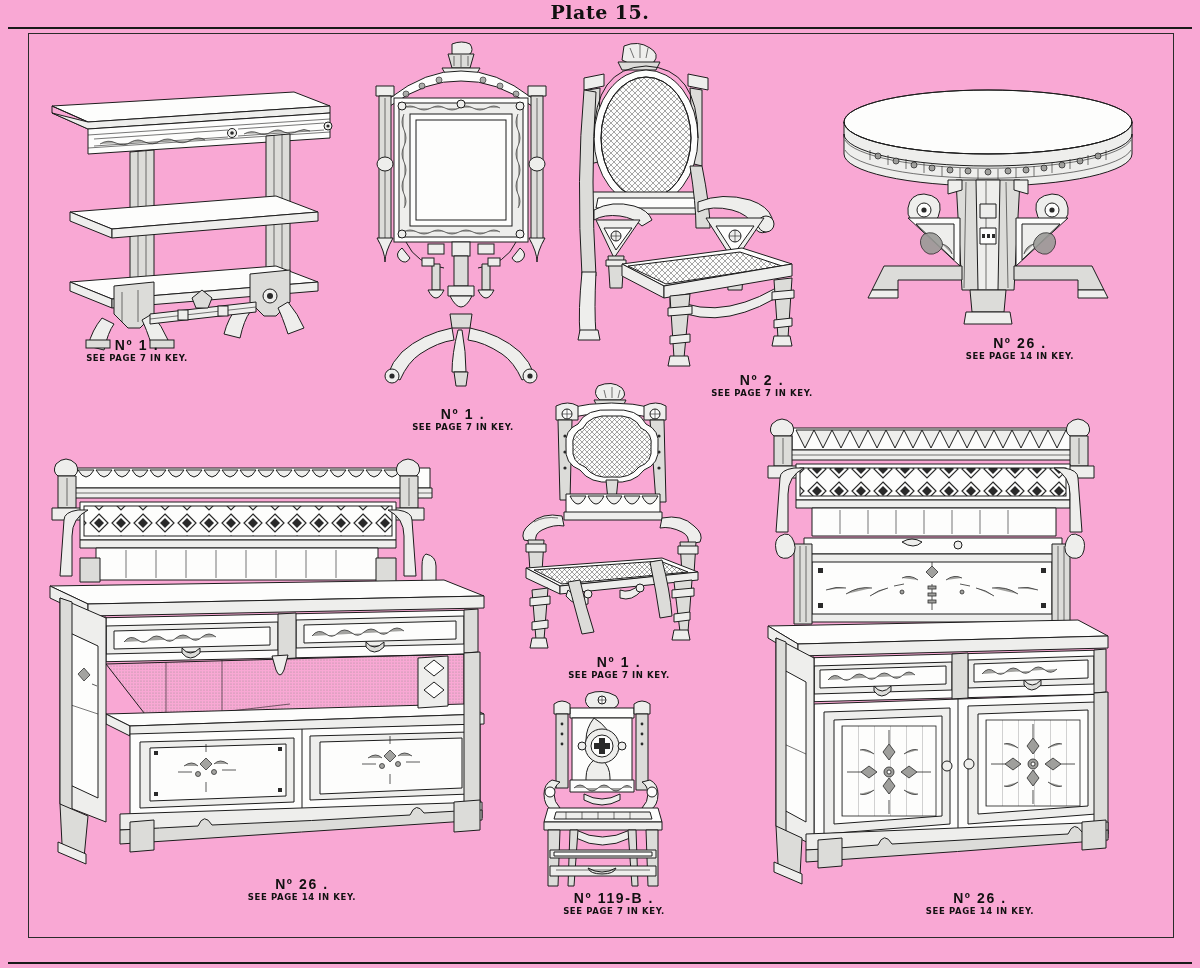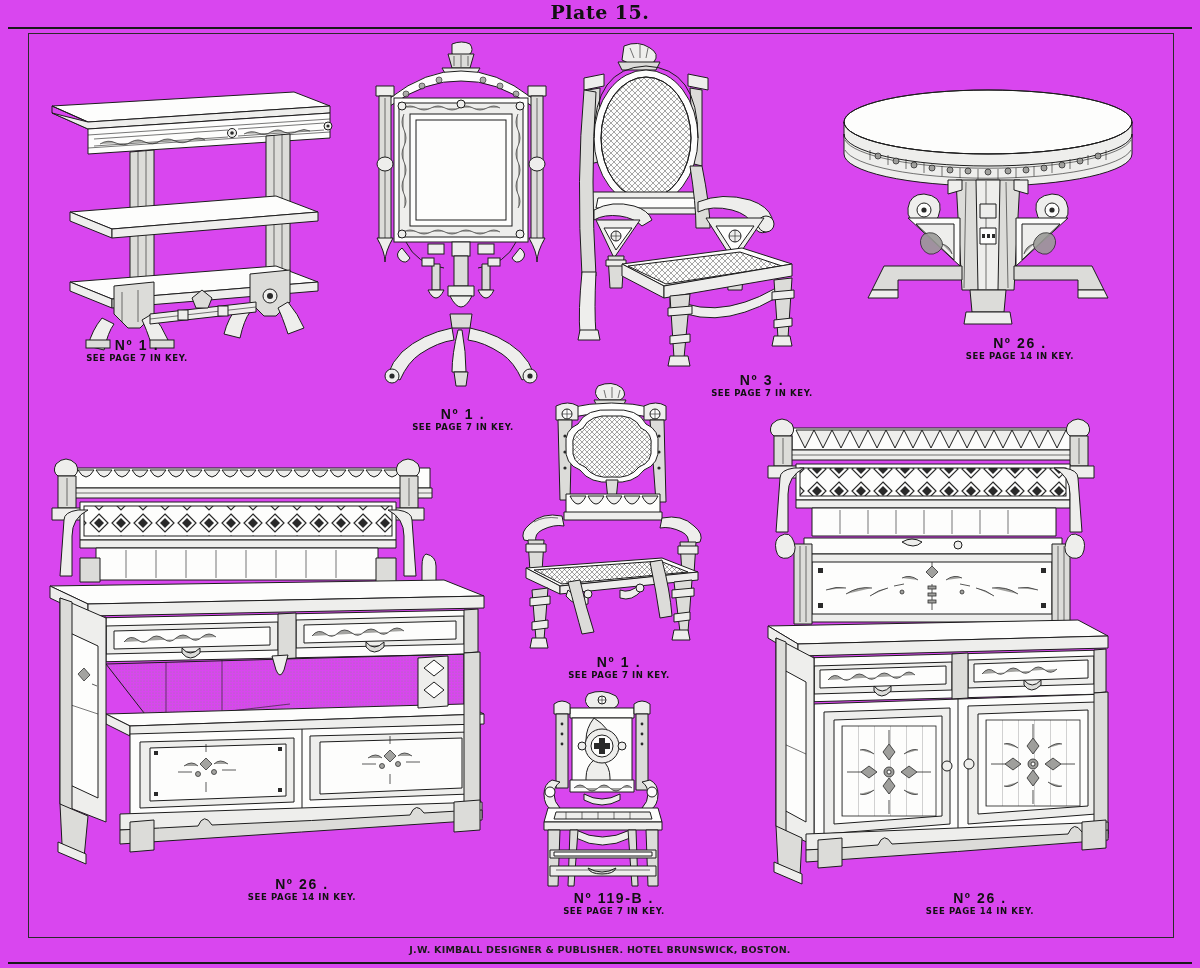--- a/index.html
+++ b/index.html
@@ -8,21 +8,21 @@
     padding: 0;
     background: #ffffff;
   }
   body {
     font-family: "DejaVu Sans", sans-serif;
   }
   #plate {
     position: relative;
     width: 1200px;
     height: 968px;
-    background: #d946ef;
+    background: #f9a8d4;
     overflow: hidden;
   }
 
   
   .plate-title {
     position: absolute;
     top: 1px;
     left: 0;
     width: 1200px;
     text-align: center;
@@ -342,21 +342,21 @@
       <path class="fl-m" d="M196 238 L214 236 L210 296 L200 296 Z"></path>
       <path class="fl-l" d="M194 250 L216 248 L216 256 L194 258 Z"></path>
       <path class="fl-l" d="M196 278 L214 276 L214 284 L196 286 Z"></path>
       <path class="fl-l" d="M196 294 L212 294 L214 304 L194 304 Z"></path>
 
       <path class="fl-l" d="M4 230 q-4 40 -2 62 l16 0 q-2 -24 0 -62 Z"></path>
       <path class="fl-l" d="M2 288 L20 288 L22 298 L0 298 Z"></path>
     </svg>
   </div>
   <div class="caption" style="left:672px; top:372px; width:180px;">
-    <div class="cap-no">Nº 3 .</div>
+    <div class="cap-no">Nº 2 .</div>
     <div class="cap-ref">SEE PAGE 7 IN KEY.</div>
   </div>
 
   <div class="figure" style="left:838px; top:84px;">
     <svg width="300" height="250" viewBox="0 0 300 250">
 
       <ellipse cx="150" cy="38" rx="144" ry="32" class="fl-w"></ellipse>
       <path class="fl-l" d="M6 38 a144 32 0 0 0 288 0 l0 14 a144 32 0 0 1 -288 0 Z"></path>
       <ellipse cx="150" cy="38" rx="144" ry="32" class="ln"></ellipse>
 
@@ -909,15 +909,14 @@
       <path class="fl-m" d="M320 408 L344 406 L344 434 L320 436 Z"></path>
       <path class="fl-m" d="M14 412 L40 424 L38 462 L16 450 Z"></path>
       <path class="fl-l" d="M12 448 L40 460 L40 470 L12 458 Z"></path>
     </svg>
   </div>
   <div class="caption" style="left:880px; top:890px; width:200px;">
     <div class="cap-no">Nº 26 .</div>
     <div class="cap-ref">SEE PAGE 14 IN KEY.</div>
   </div>
 
-  <div class="imprint">J.W. KIMBALL DESIGNER &amp; PUBLISHER. HOTEL BRUNSWICK, BOSTON.</div>
 
 </div>
 
 </body></html>

